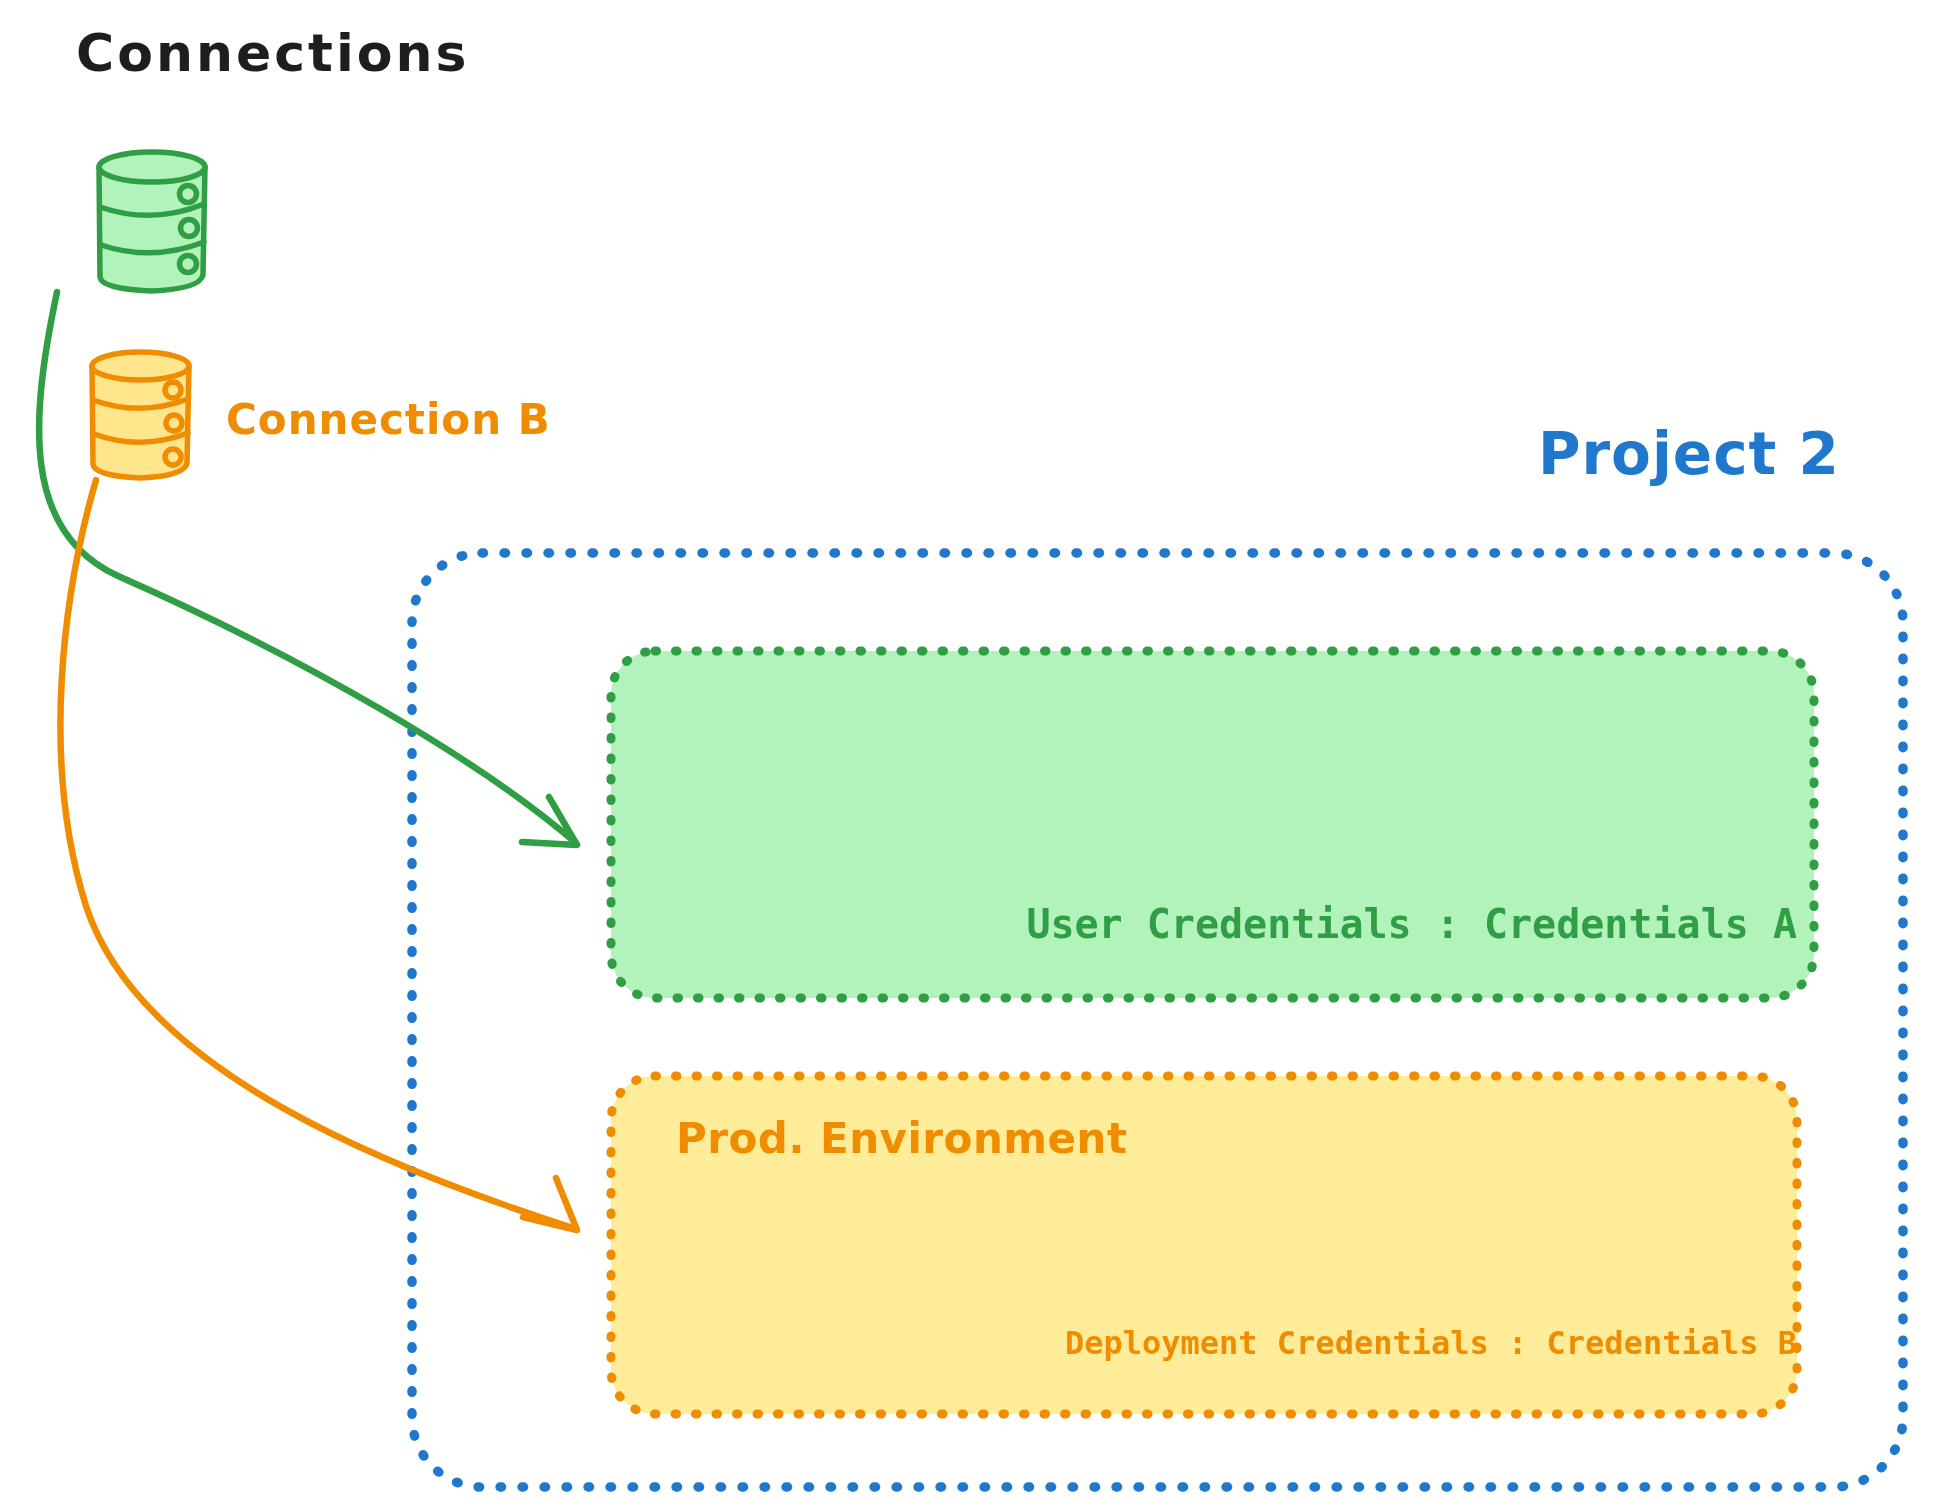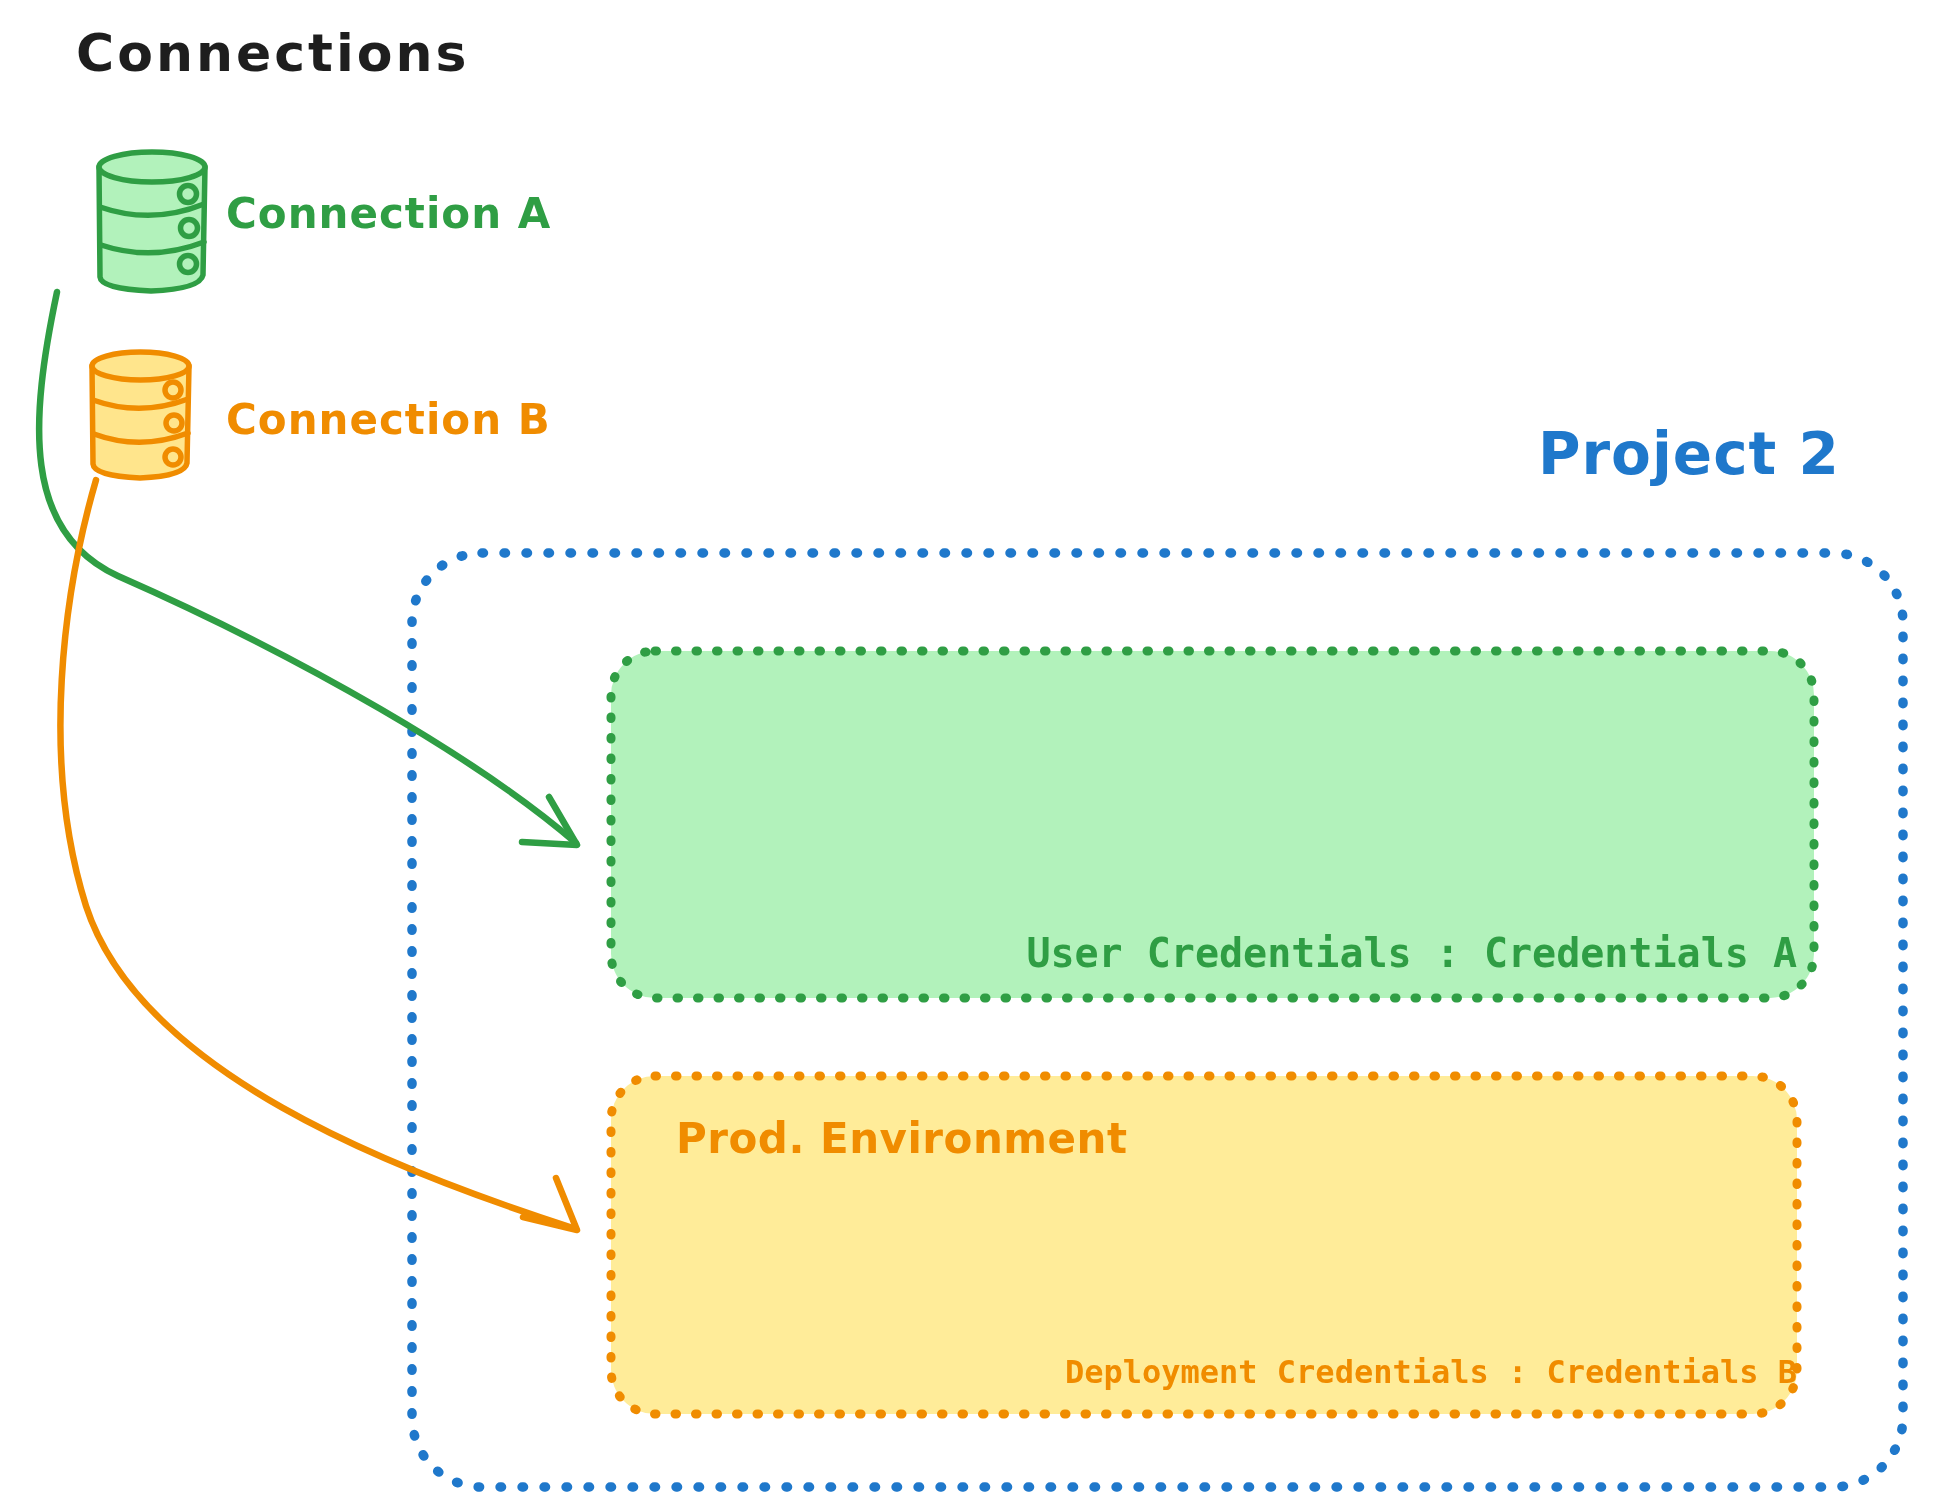--- a/index.html
+++ b/index.html
@@ -18,21 +18,20 @@
     position:absolute;
     white-space:nowrap;
     line-height:1.05;
     font-weight:bold;
   }
   .hand{
     font-family:"DejaVu Sans", sans-serif;
   }
   .mono{
     font-family:"DejaVu Sans Mono", monospace;
-    margin-top:29px;
   }
   .t-title   {left:76px;  top:26px;   font-size:52px; letter-spacing:3px;  color:#1e1e1e;}
   .t-conn-a  {left:226px; top:192px;  font-size:42px; letter-spacing:1px;  color:#2f9e44;}
   .t-conn-b  {left:226px; top:398px;  font-size:42px; letter-spacing:1px;  color:#f08c00;}
   .t-project {left:1538px;top:424px;  font-size:58px; letter-spacing:1px;  color:#1f78cb;}
   .t-dev     {left:655px; top:700px;  font-size:42px; letter-spacing:0.5px;color:#2f9e44;}
   .t-prod    {left:676px; top:1117px; font-size:42px; letter-spacing:0.5px;color:#f08c00;}
   .t-cred-a  {right:162px;top:903px;  font-size:40px; color:#2f9e44; text-align:right;}
   .t-cred-b  {right:162px;top:1327px; font-size:32px; color:#f08c00; text-align:right;}
 </style>
@@ -75,21 +74,20 @@
       <path d="M93 400 Q140 417 188 399"></path>
       <path d="M94 434 Q140 451 188 433"></path>
       <circle cx="173" cy="390" r="8"></circle>
       <circle cx="174" cy="423" r="8"></circle>
       <circle cx="173" cy="457" r="8"></circle>
     </g>
   </svg>
 
   <div class="txt hand t-title">Connections</div>
 
-  <div class="txt hand t-conn-a">Connection A</div>
 
   <div class="txt hand t-conn-b">Connection B</div>
 
   <div class="txt hand t-project">Project 2</div>
 
 
   <div class="txt mono t-cred-a">User Credentials : Credentials A</div>
 
   <div class="txt hand t-prod">Prod. Environment</div>
 

